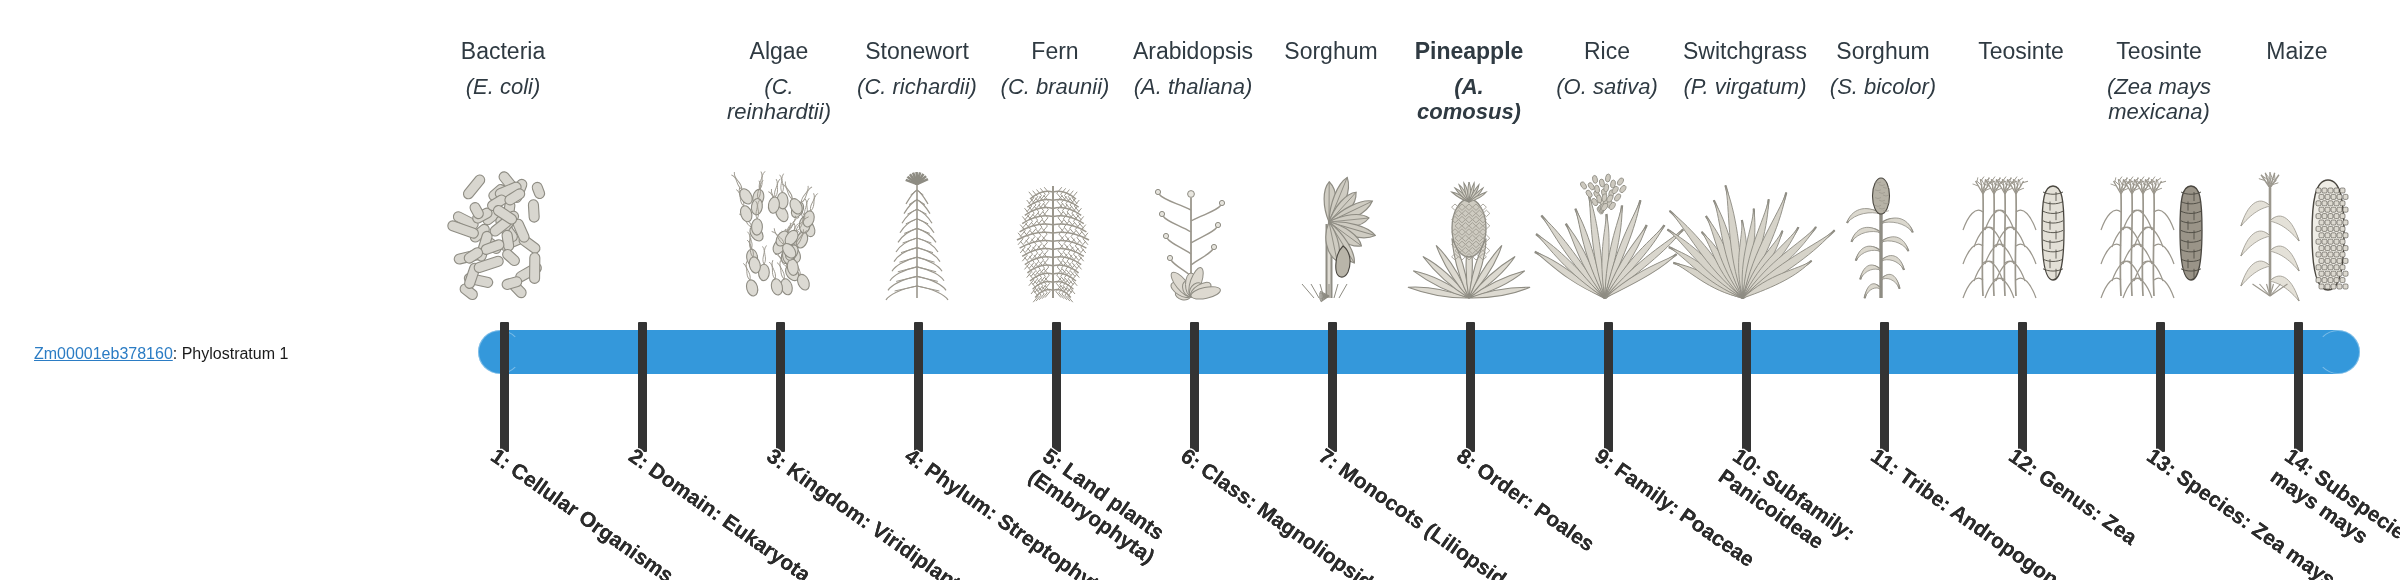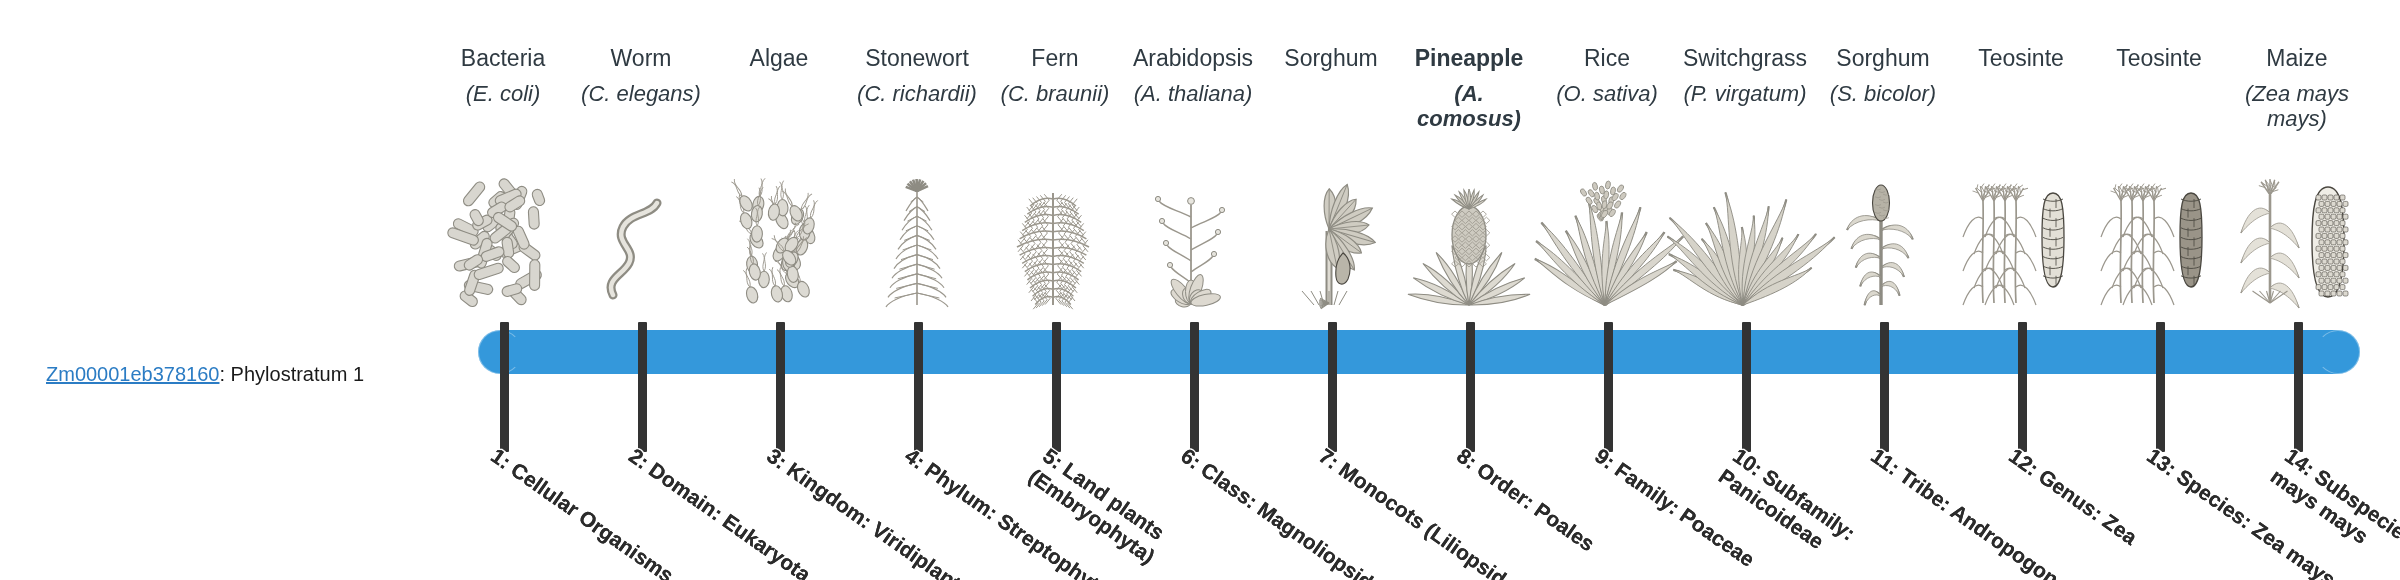--- a/index.html
+++ b/index.html
@@ -17,41 +17,40 @@
 
   #figure {
     position: absolute;
     left: 0; top: 0;
     width: 2400px; height: 580px;
   }
 
   
   #row-label {
     position: absolute;
-    left: 46px;
+    left: 34px;
     top: 340px;
     width: 420px;
-    font-size: 20px;
+    font-size: 16px;
     line-height: 28px;
     white-space: nowrap;
     color: #1a1a1a;
-    margin-top: 20px;
   }
   #row-label .gene-link {
     color: #2b7cc4;
     text-decoration: underline;
     cursor: pointer;
   }
   #row-label .strat-text { color: #1a1a1a; }
 
   
   #columns {
     position: absolute;
     left: 466px;
-    top: 7px;
+    top: 0;
     width: 1914px;
     height: 416px;
   }
   .col {
     position: absolute;
     top: 0;
     width: 132px;
     height: 580px;
     margin-left: -66px;
   }
@@ -290,32 +289,23 @@
             </g>
             <g transform="translate(54.9,105.1) rotate(164.1)">
       <rect x="-10.0" y="-5" width="19.9" height="10" rx="5" fill="#d8d6cf" stroke="#8e8c83" stroke-width="1.1"></rect>
             </g>
             <g transform="translate(57.8,18.9) rotate(148.2)">
       <rect x="-10.7" y="-5" width="21.4" height="10" rx="5" fill="#d8d6cf" stroke="#8e8c83" stroke-width="1.1"></rect>
             </g>
           </svg>
         </div>
       </div>
-      <div class="col" style="left: 175px;">
-        <div class="common-name">Worm</div>
-        <div class="sci-name">(C. elegans)</div>
-        <div class="organism">
-          <svg width="84" height="112" viewBox="0 0 84 112">
-    <path d="M14 100 C6 84 24 80 30 68 C37 54 16 48 24 32 C31 18 52 20 58 8" fill="none" stroke="#8e8c83" stroke-width="9" stroke-linecap="round"></path>
-    <path d="M14 100 C6 84 24 80 30 68 C37 54 16 48 24 32 C31 18 52 20 58 8" fill="none" stroke="#e6e4dd" stroke-width="4.5" stroke-linecap="round"></path>
-  </svg>
-        </div>
-      </div>
       <div class="col" style="left: 313px;">
         <div class="common-name">Algae</div>
+        <div class="sci-name">(C. reinhardtii)</div>
         <div class="organism">
           <svg width="88" height="124" viewBox="0 0 88 124">
             <g transform="translate(60.4,66.8) rotate(29.2)">
       <ellipse cx="0" cy="0" rx="5.4" ry="8.2" fill="#dcdad3" stroke="#8e8c83" stroke-width="1.1"></ellipse>
       <path d="M0 -8 C4 -16 -3 -20 2 -27" fill="none" stroke="#9b978d" stroke-width="0.9"></path>
       <path d="M0 -8 C-4 -15 3 -20 -2 -26" fill="none" stroke="#9b978d" stroke-width="0.9"></path>
     </g>
             <g transform="translate(57.1,97.3) rotate(-37.3)">
       <ellipse cx="0" cy="0" rx="5.4" ry="8.2" fill="#dcdad3" stroke="#8e8c83" stroke-width="1.1"></ellipse>
       <path d="M0 -8 C4 -16 -3 -20 2 -27" fill="none" stroke="#9b978d" stroke-width="0.9"></path>
@@ -1433,20 +1423,21 @@
               <path d="M-10 87.2 C-4 90.2 4 90.2 10 87.2" stroke="#4a4740" stroke-width="0.9" fill="none"></path>
               <path d="M-3 87.2 L-3 96.2" stroke="#4a4740" stroke-width="0.8" fill="none"></path>
               <path d="M-10 96.8 C-4 99.8 4 99.8 10 96.8" stroke="#4a4740" stroke-width="0.9" fill="none"></path>
               <path d="M3 96.8 L3 105.8" stroke="#4a4740" stroke-width="0.8" fill="none"></path>
             </g>
           </svg>
         </div>
       </div>
       <div class="col" style="left: 1693px;">
         <div class="common-name">Teosinte</div>
+        <div class="sci-name">(Zea mays mexicana)</div>
         <div class="organism">
           <svg width="120" height="128" viewBox="0 0 120 128">
     <g transform="translate(38,0)">
               <path d="M-16 124 C-18 90 -15 54 -16 22" stroke="#9b978d" stroke-width="1.7" fill="none"></path>
               <path d="M-16 40 C-23.5 34 -31 44 -36 58" stroke="#9b978d" stroke-width="1.2" fill="none"></path>
               <path d="M-16 57 C-8.5 51 -1 61 4 75" stroke="#9b978d" stroke-width="1.2" fill="none"></path>
               <path d="M-16 74 C-23.5 68 -31 78 -36 92" stroke="#9b978d" stroke-width="1.2" fill="none"></path>
               <path d="M-16 91 C-8.5 85 -1 95 4 109" stroke="#9b978d" stroke-width="1.2" fill="none"></path>
               <path d="M-16 108 C-23.5 102 -31 112 -36 126" stroke="#9b978d" stroke-width="1.2" fill="none"></path>
               <g transform="translate(-16,22) rotate(-30)">
@@ -1551,21 +1542,20 @@
               <path d="M-10 87.2 C-4 90.2 4 90.2 10 87.2" stroke="#4a4740" stroke-width="0.9" fill="none"></path>
               <path d="M-3 87.2 L-3 96.2" stroke="#4a4740" stroke-width="0.8" fill="none"></path>
               <path d="M-10 96.8 C-4 99.8 4 99.8 10 96.8" stroke="#4a4740" stroke-width="0.9" fill="none"></path>
               <path d="M3 96.8 L3 105.8" stroke="#4a4740" stroke-width="0.8" fill="none"></path>
             </g>
           </svg>
         </div>
       </div>
       <div class="col" style="left: 1831px;">
         <div class="common-name">Maize</div>
-        <div class="sci-name">(Zea mays mays)</div>
         <div class="organism">
           <svg width="122" height="128" viewBox="0 0 122 128">
             <g transform="translate(34,0)">
     <path d="M0 124 L0 16" stroke="#9b978d" stroke-width="2.6" fill="none"></path>
               <path d="M0 34 C-9.9 25 -22 36 -29 54" stroke="#9b978d" stroke-width="1.5" fill="none"></path>
           <path d="M0 34 C-11 22 -23.1 33 -29 54 C-15.399999999999999 38 -6.6 36 0 34 Z" fill="#e4e1d8" stroke="#9b978d" stroke-width="0.8"></path>
               <path d="M0 49 C9.9 40 22 51 29 69" stroke="#9b978d" stroke-width="1.5" fill="none"></path>
           <path d="M0 49 C11 37 23.1 48 29 69 C15.399999999999999 53 6.6 51 0 49 Z" fill="#e4e1d8" stroke="#9b978d" stroke-width="0.8"></path>
               <path d="M0 64 C-9.9 55 -22 66 -29 84" stroke="#9b978d" stroke-width="1.5" fill="none"></path>
           <path d="M0 64 C-11 52 -23.1 63 -29 84 C-15.399999999999999 68 -6.6 66 0 64 Z" fill="#e4e1d8" stroke="#9b978d" stroke-width="0.8"></path>

